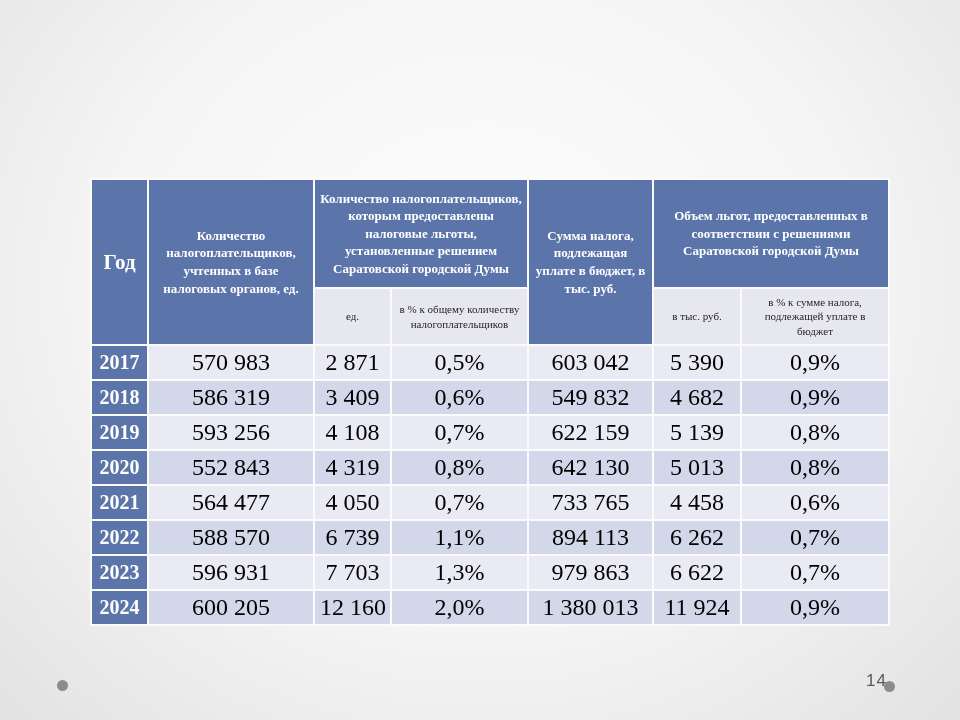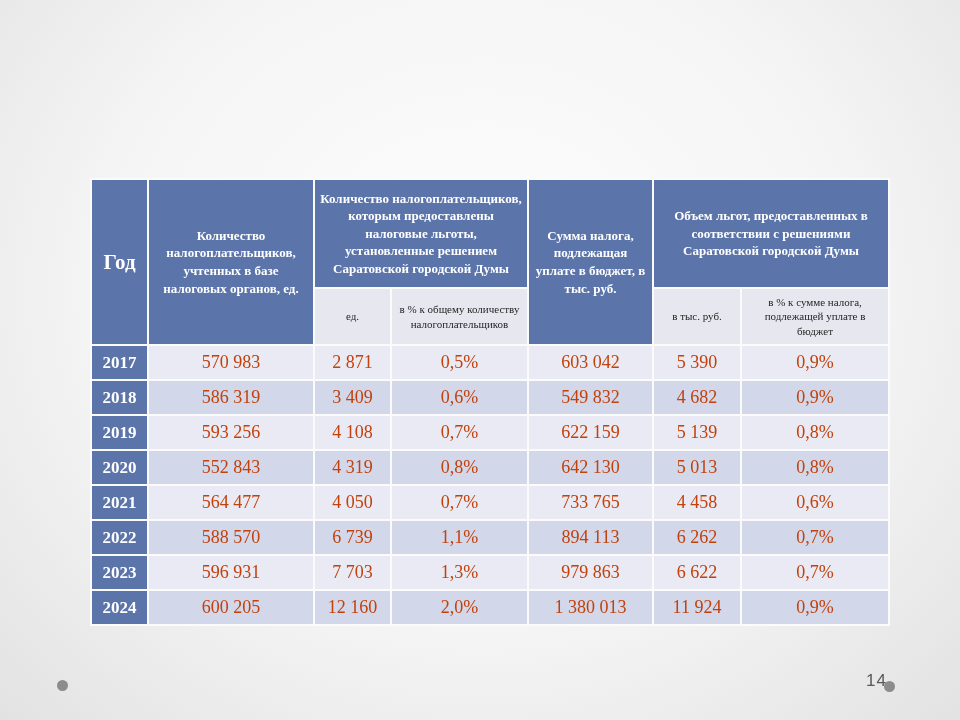--- a/index.html
+++ b/index.html
@@ -46,31 +46,31 @@
   .row-sub    { height: 57px; }
   .sub {
     background: var(--subheader-bg, #e7e7ef);
     color: #262626;
     font-weight: normal;
     font-size: 11px;
     line-height: 1.3;
   }
   .data-table td {
     height: 29px;
-    font-size: 18px;
-    color: #c2410c;
+    font-size: 24px;
+    color: #000000;
     white-space: nowrap;
   }
   tr.light td.val { background: var(--row-light, #e9eaf3); }
   tr.dark  td.val { background: var(--row-dark, #d2d7e9); margin-left: 16px; }
   td.year {
     background: var(--header-blue, #5b74a9);
     color: #ffffff;
     font-weight: bold;
-    font-size: 17px;
+    font-size: 20px;
   }
   .dot {
     position: absolute;
     width: 11px; height: 11px;
     border-radius: 50%;
     background: #8c8c8c;
   }
   .dot-left  { left: 57px;  top: 680px; }
   .dot-right { left: 884px; top: 681px; }
   .page-number {

